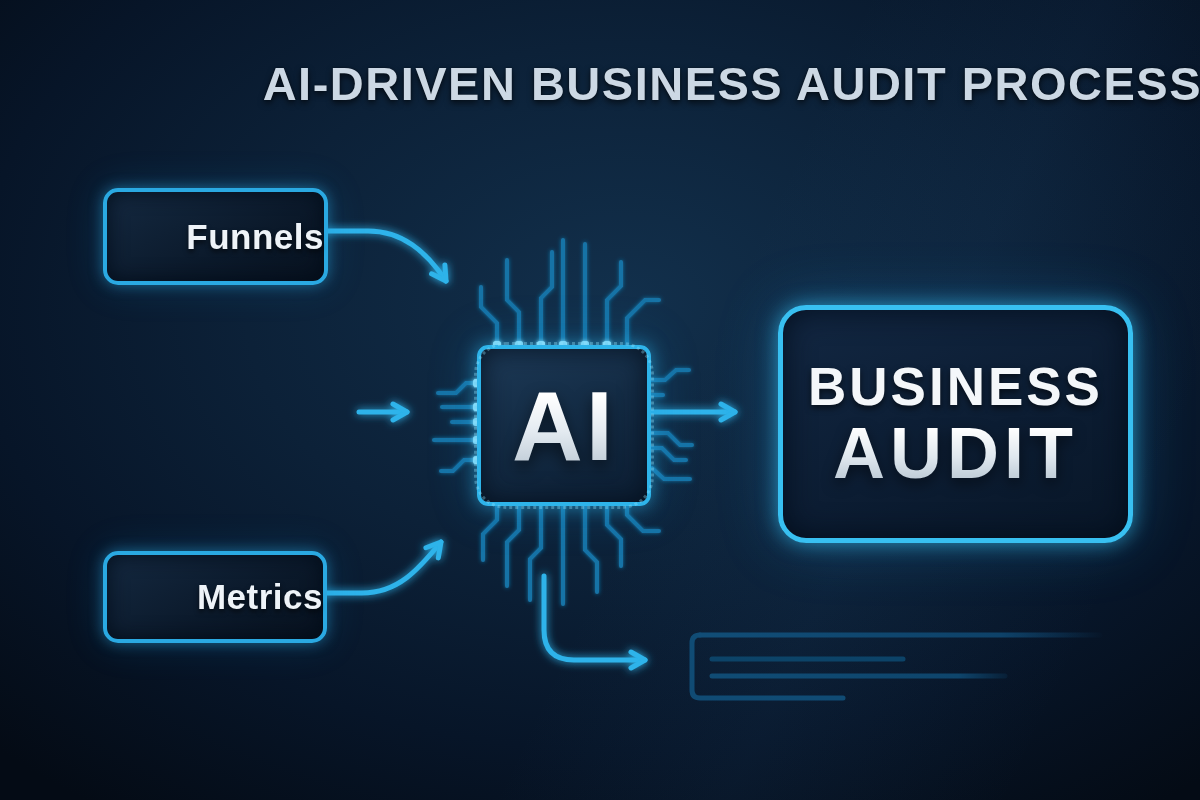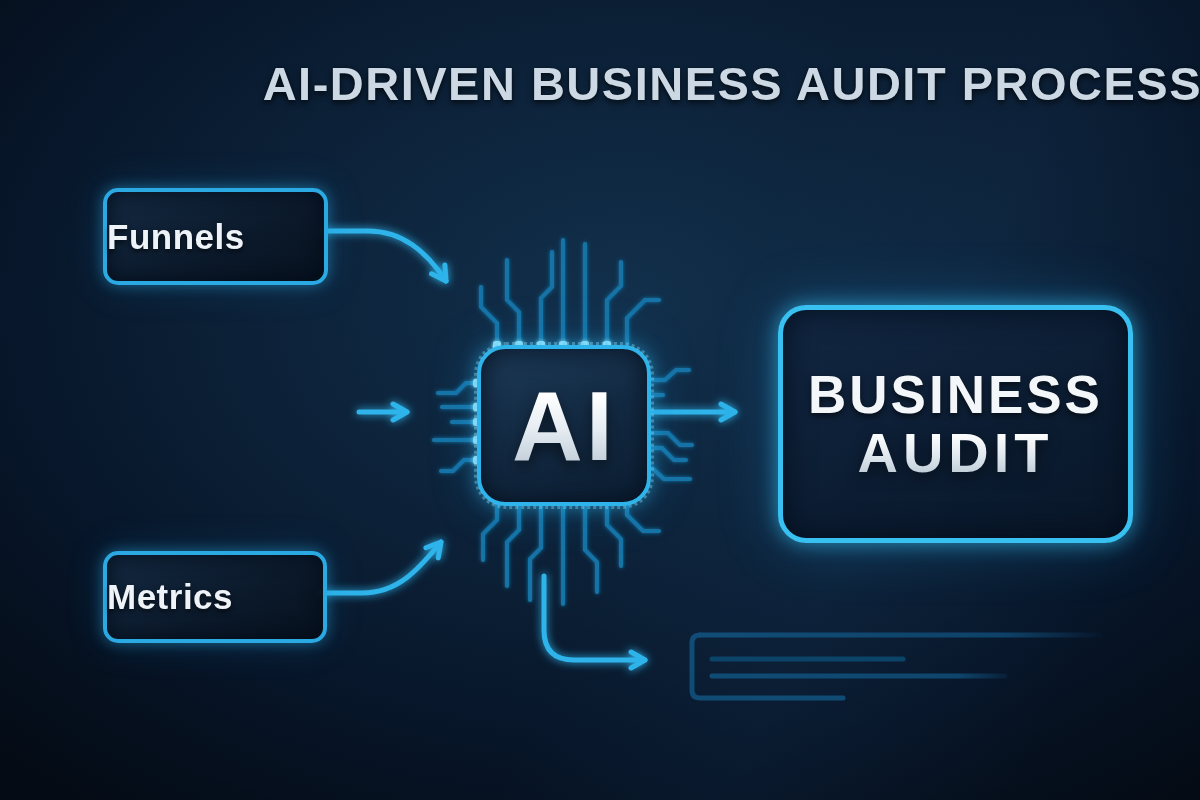--- a/index.html
+++ b/index.html
@@ -22,38 +22,38 @@
 
   .page-title{
     position:absolute;left:0;top:56px;width:1170px;text-align:right;
     font-size:47px;font-weight:bold;letter-spacing:1.5px;
     color:#ccd8e4;text-shadow:0 3px 6px rgba(0,0,0,.65), 0 0 2px rgba(0,0,0,.4);
     white-space:nowrap;
     padding-left:32px;
   }
 
   .node{
-    position:absolute;display:flex;align-items:center;justify-content:flex-start;
+    position:absolute;display:flex;align-items:center;justify-content:flex-end;
     border:4px solid #2aa9e2;border-radius:15px;
     background:linear-gradient(150deg, rgba(21,42,66,.92) 0%, rgba(11,25,42,.95) 60%, rgba(7,17,30,.97) 100%);
     box-shadow:0 0 14px rgba(42,169,226,.5), 0 0 38px rgba(30,150,220,.18), inset 0 0 20px rgba(2,10,22,.85);
     color:#eef3f8;font-weight:bold;
   }
   .node .label{
     font-size:35px;letter-spacing:.5px;
     text-shadow:0 3px 5px rgba(0,0,0,.6);
   }
   .node-funnels   {left:103px;top:188px;width:217px;height:89px;}
   .node-benchmarks{left:62px; top:365px;width:295px;height:88px;}
   .node-metrics   {left:103px;top:551px;width:216px;height:84px;}
 
   .ai-chip{
     position:absolute;left:477px;top:345px;width:166px;height:153px;
     display:flex;align-items:center;justify-content:center;
-    border:4px solid #2eb4ea;border-radius:28px;
+    border:4px solid #2eb4ea;border-radius:11px;
     background:linear-gradient(160deg,#1d3a57 0%,#142c45 45%,#0c1e33 100%);
     box-shadow:0 0 18px rgba(46,180,234,.6), 0 0 48px rgba(30,150,220,.28), inset 0 0 26px rgba(4,14,28,.9);
   }
   .ai-chip::after{ 
     content:"";position:absolute;inset:-7px;border-radius:32px;
     border:3px dotted rgba(150,230,255,.35);pointer-events:none;
   }
   .ai-chip .chip-label{
     font-size:98px;font-weight:bold;letter-spacing:3px;line-height:1;
     background:linear-gradient(180deg,#ffffff 18%,#e4ebf1 55%,#b6c4d0 100%);
@@ -66,21 +66,21 @@
     display:flex;flex-direction:column;align-items:center;justify-content:center;
     border:5px solid #38c0f1;border-radius:28px;
     background:linear-gradient(155deg,#122742 0%,#0c1d33 55%,#081627 100%);
     box-shadow:0 0 20px rgba(56,192,241,.65), 0 0 60px rgba(30,150,220,.3), inset 0 0 30px rgba(2,10,24,.85);
   }
   .output-line1{
     font-size:53px;font-weight:bold;letter-spacing:3px;line-height:1.12;
     color:#f4f7fa;text-shadow:0 3px 6px rgba(0,0,0,.6);
   }
   .output-line2{
-    font-size:56px;font-weight:bold;letter-spacing:5px;line-height:1.05;
+    font-size:72px;font-weight:bold;letter-spacing:5px;line-height:1.05;
     background:linear-gradient(180deg,#ffffff 15%,#dfe7ee 55%,#aebecb 100%);
     -webkit-background-clip:text;background-clip:text;color:transparent;
     filter:drop-shadow(0 5px 7px rgba(0,0,0,.5));
   }
 </style>
 </head>
 <body>
 
 <div class="canvas">
 

